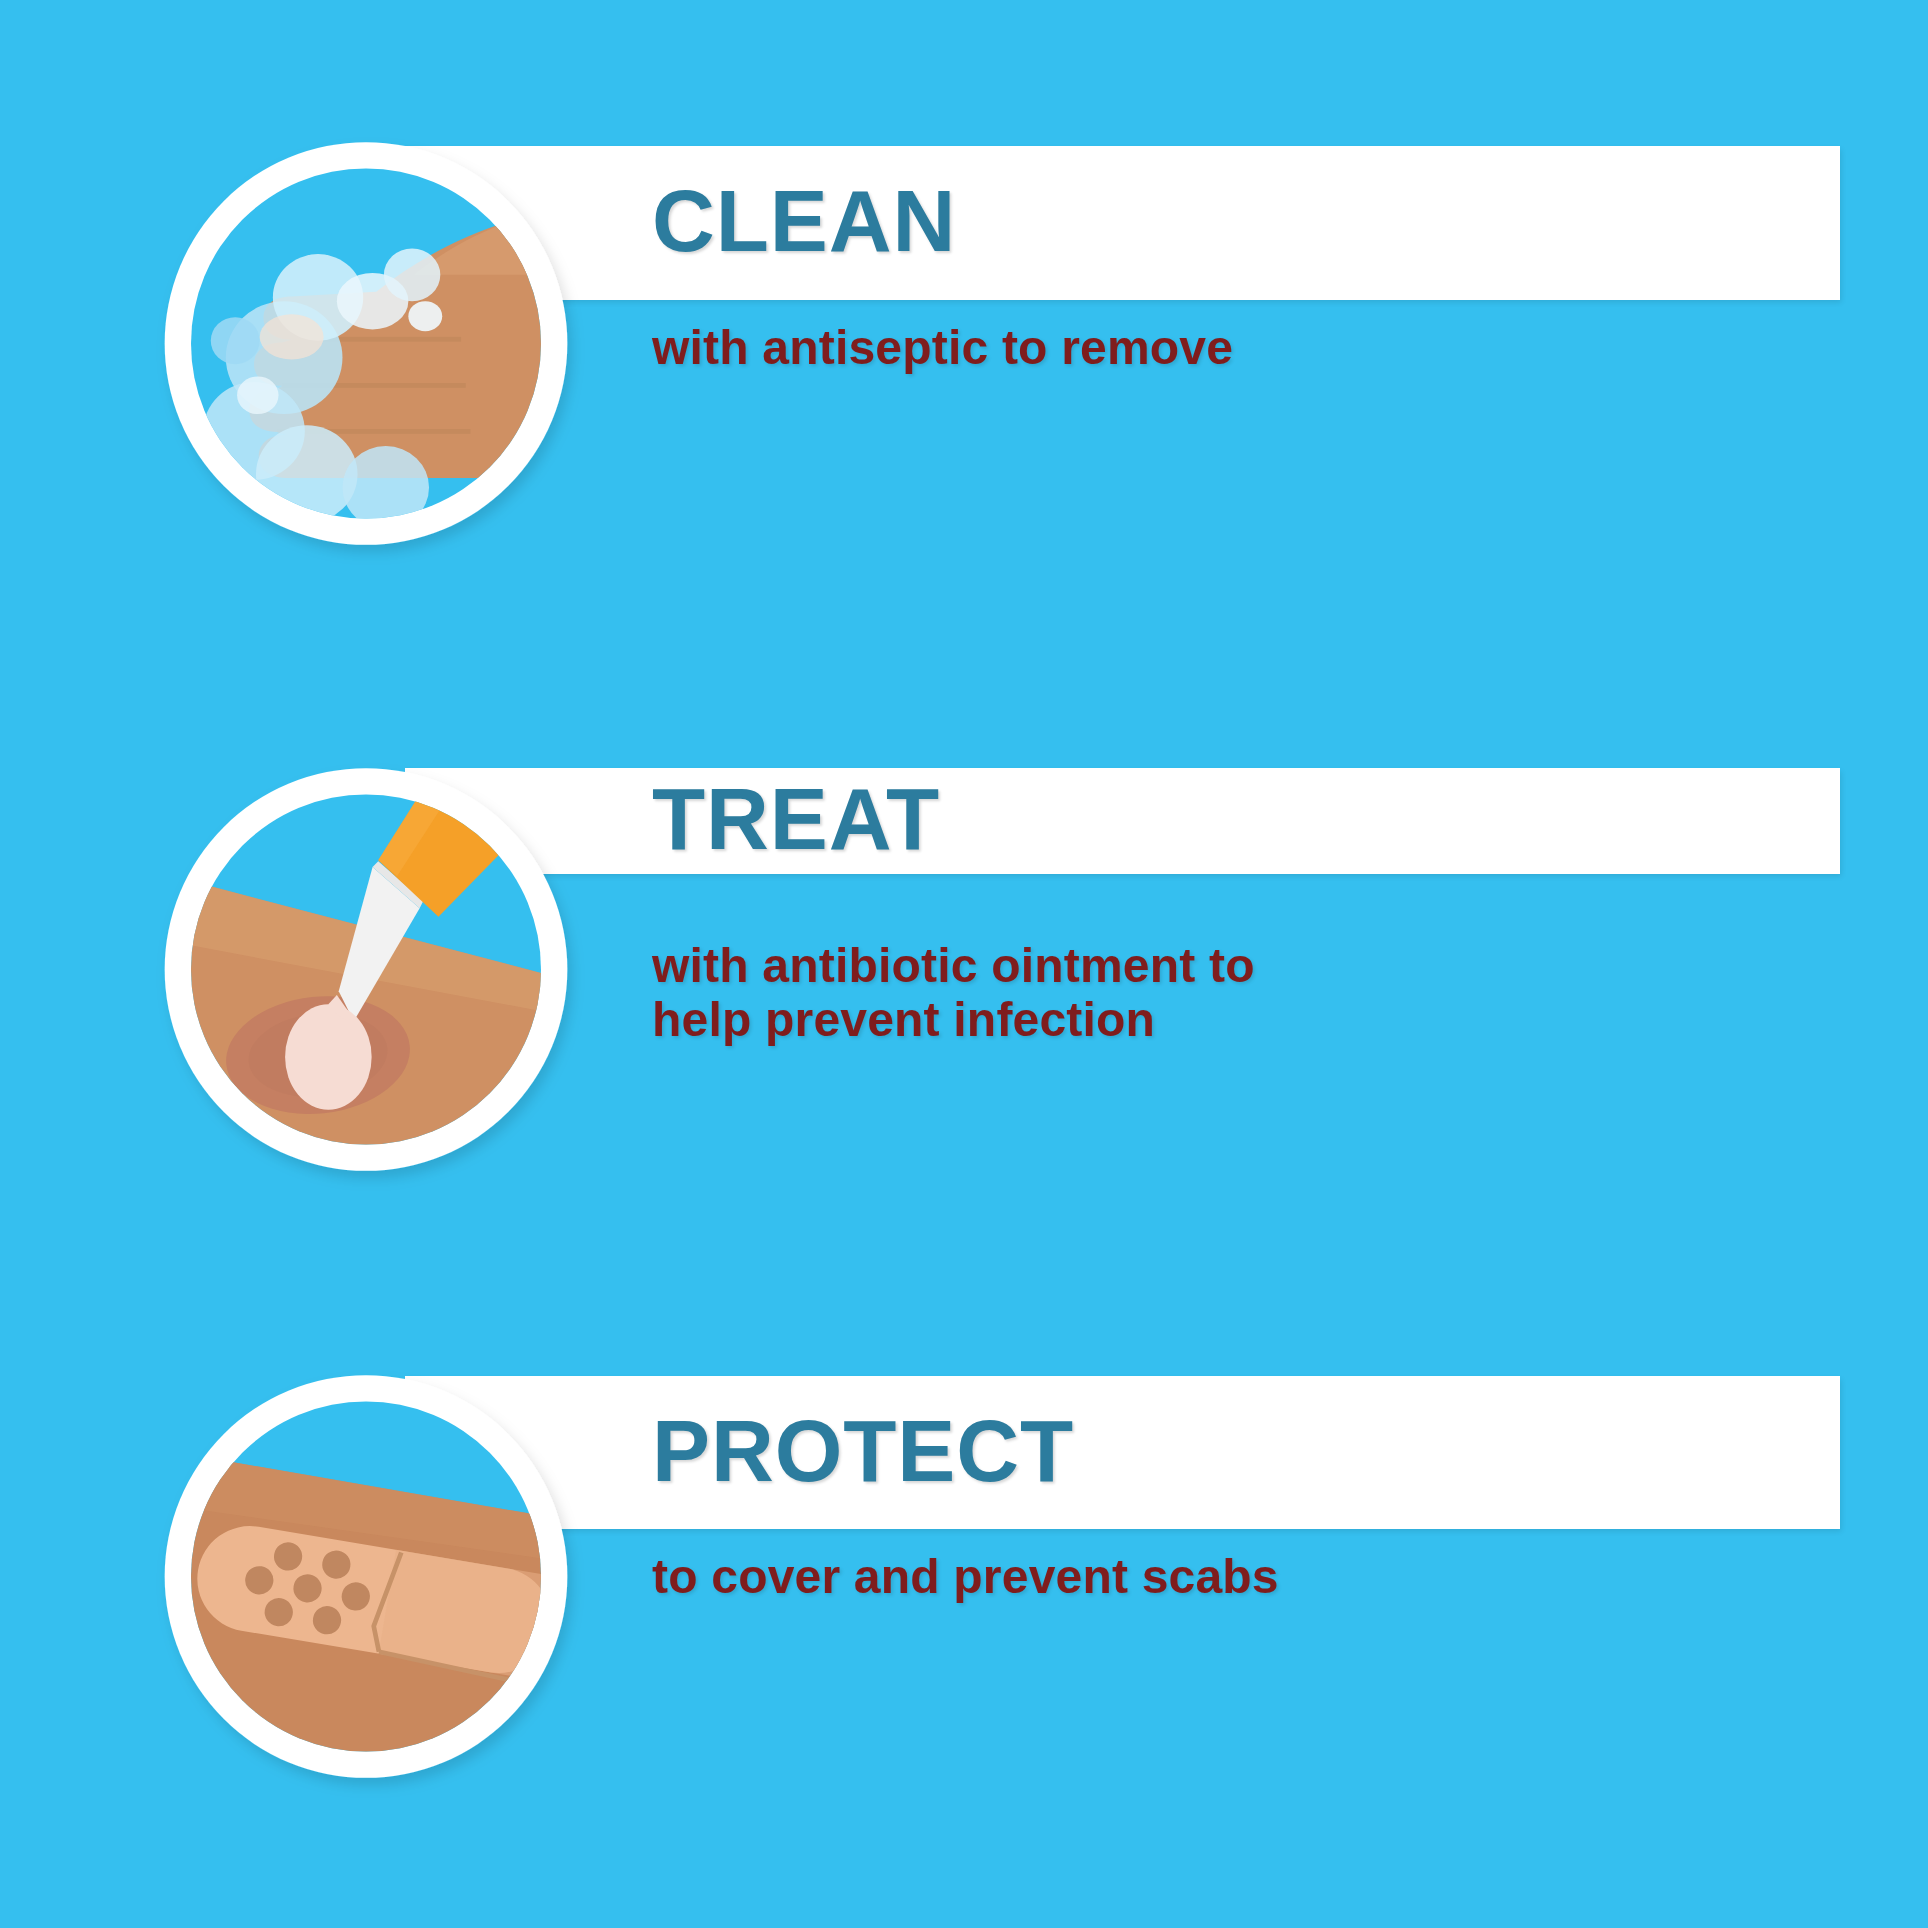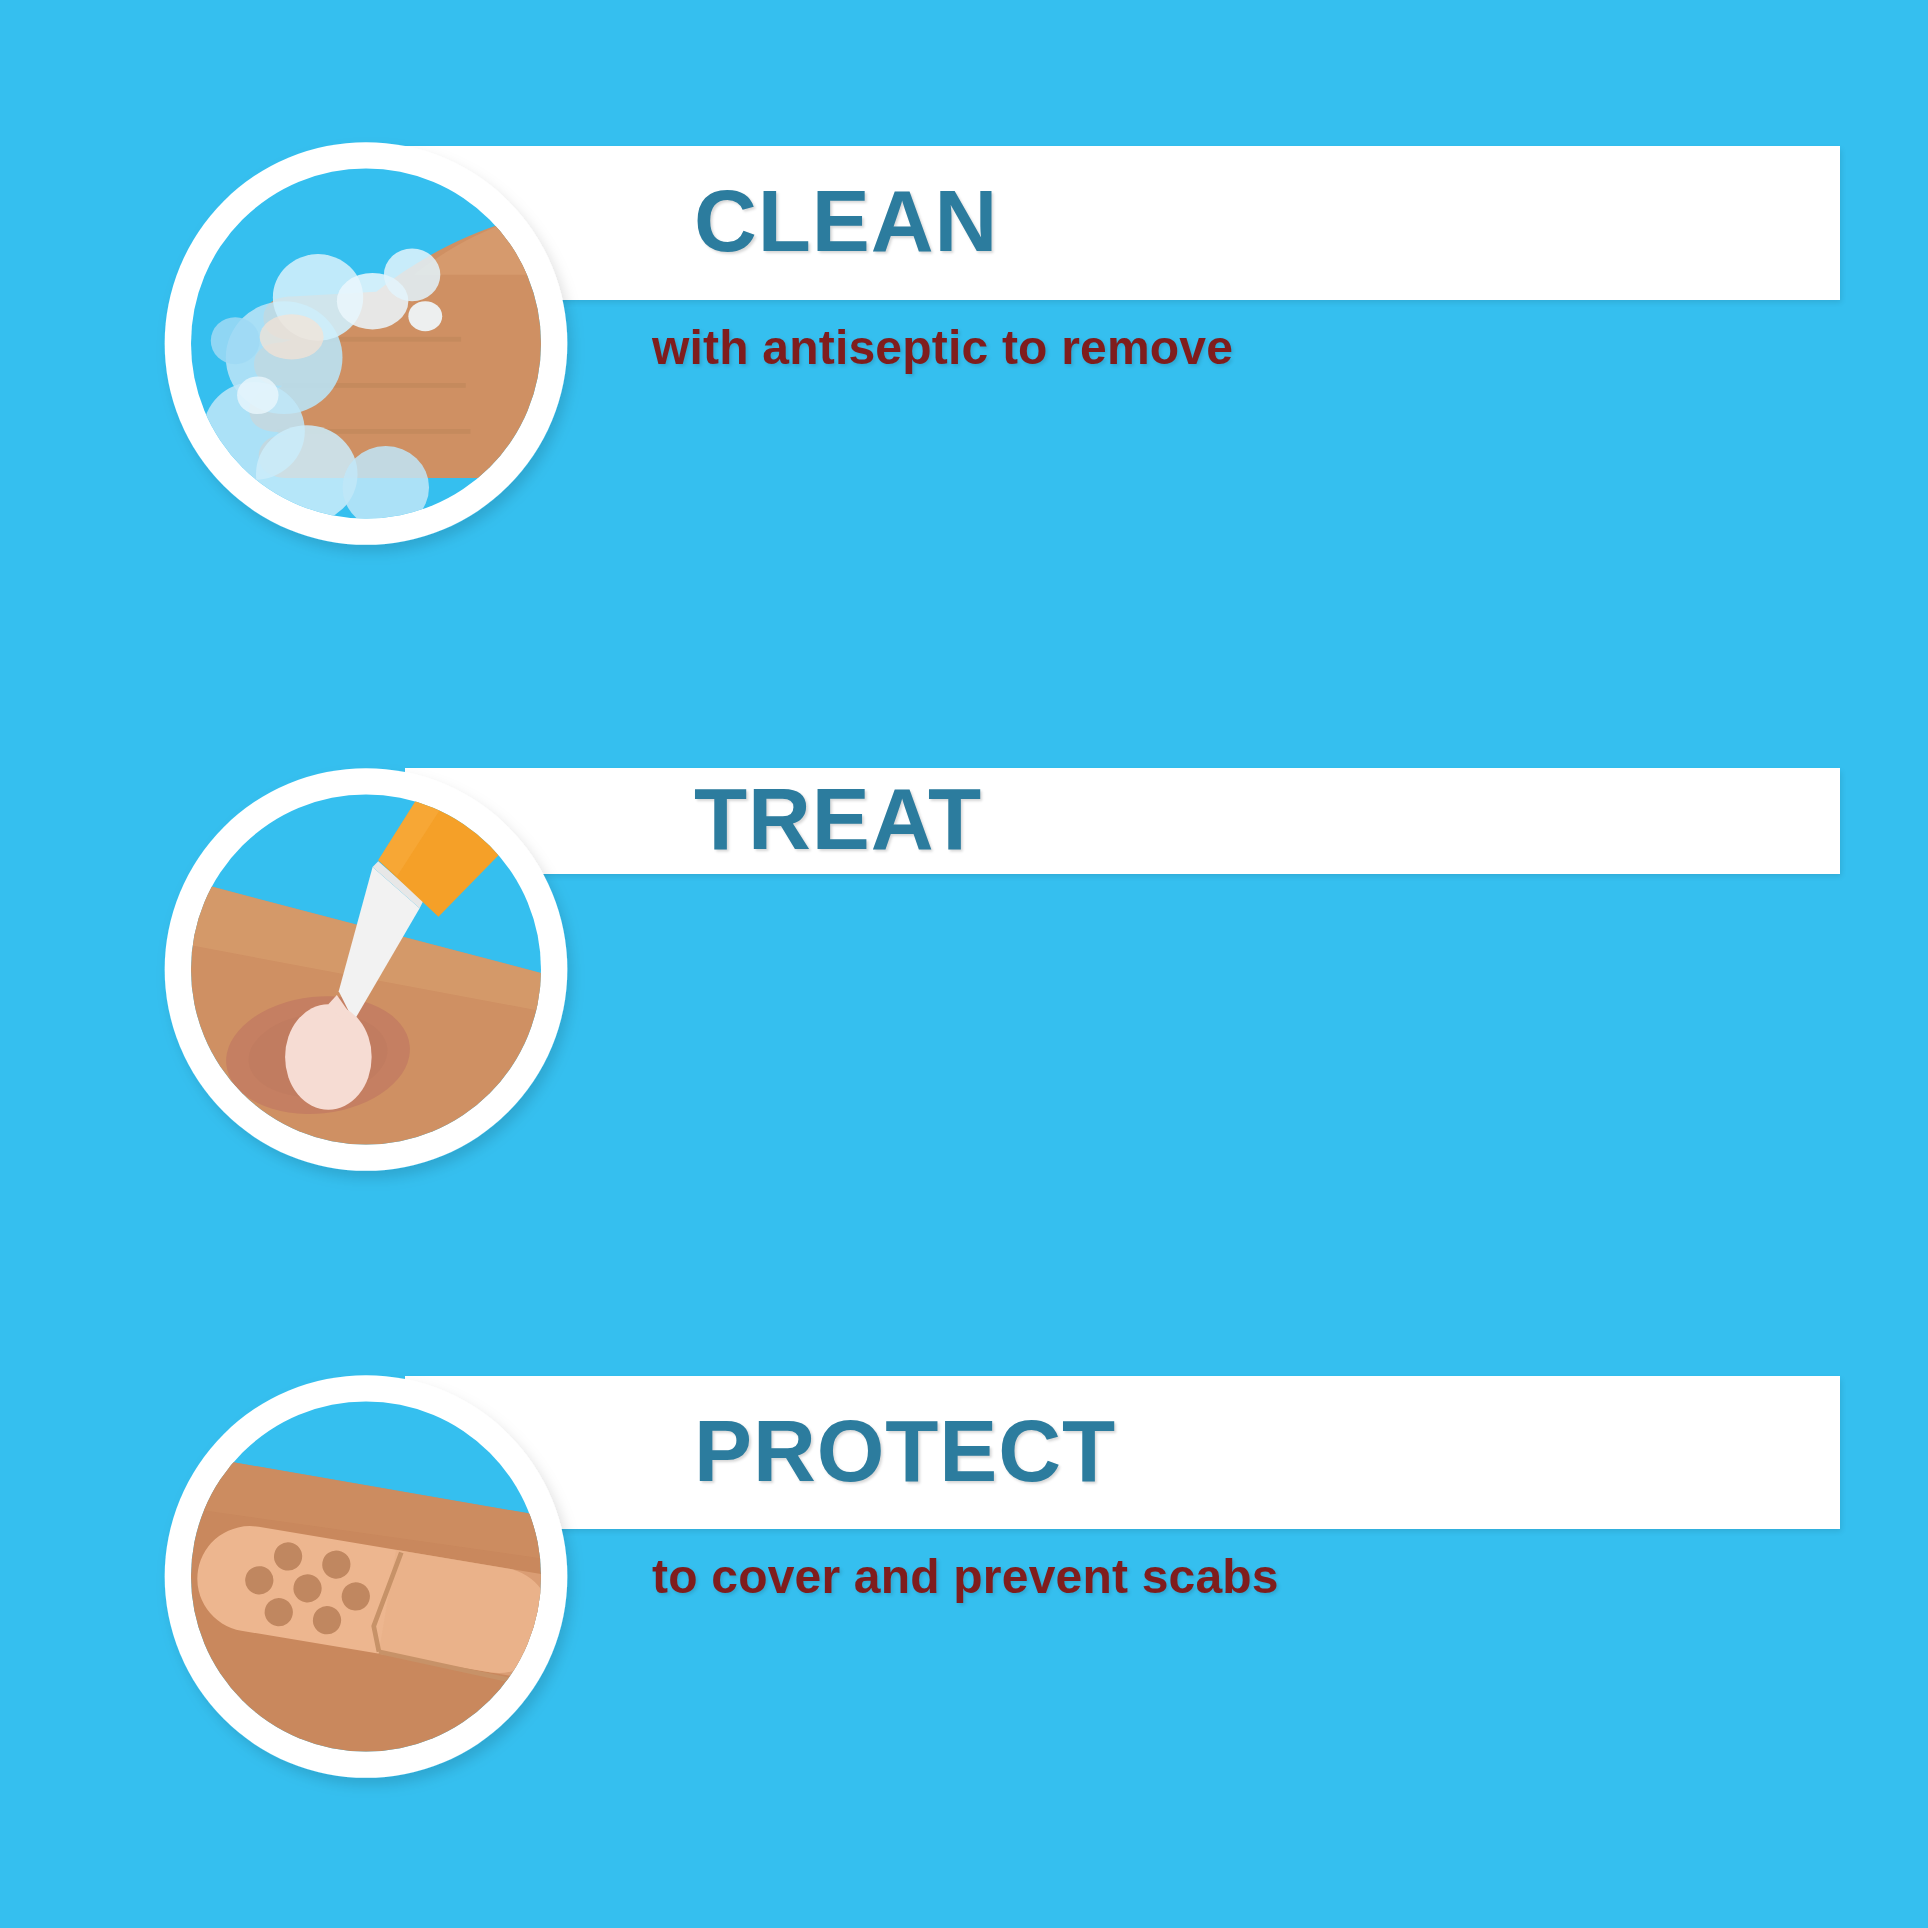--- a/index.html
+++ b/index.html
@@ -52,21 +52,20 @@
     left: 247px;
     top: 50%;
     transform: translateY(-52%);
     font-family: "Liberation Sans", sans-serif;
     font-weight: 700;
     font-size: 87px;
     letter-spacing: 0.9px;
     color: #2c7c9e;
     white-space: nowrap;
     text-shadow: 1.9px 1.9px 2.8px rgba(0,0,0,0.16);
-    margin-left: 42px;
   }
 
   
   .subtitle {
     position: absolute;
     left: 652px;
     top: 217px;
     width: 1224px;
     color: #7f1d1d;
     font-family: "Liberation Sans", sans-serif;
@@ -159,20 +158,24 @@
       </svg>
     </div>
   </div>
 
   <div class="step step-2">
 
     <div class="title-band">
       <div class="title-text">TREAT</div>
     </div>
 
+    <div class="subtitle">
+      <div>with antibiotic ointment to</div>
+      <div>help prevent infection</div>
+    </div>
 
     <div class="icon-wrap">
       <svg class="icon-svg" viewBox="0 0 478 490" xmlns="http://www.w3.org/2000/svg">
         <defs>
           <clipPath id="clipCircle2">
             <circle cx="239" cy="245" r="186"></circle>
           </clipPath>
           <filter id="sh2" x="-20%" y="-20%" width="150%" height="150%">
             <feDropShadow dx="5" dy="8" stdDeviation="7" flood-color="#000000" flood-opacity="0.13"></feDropShadow>
           </filter>

